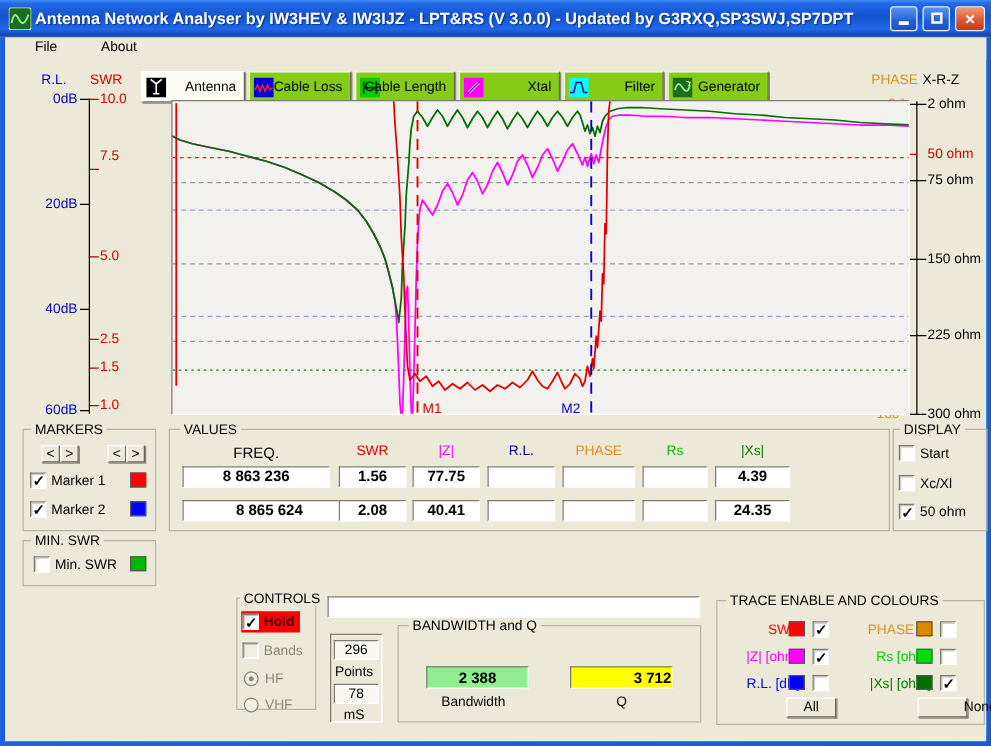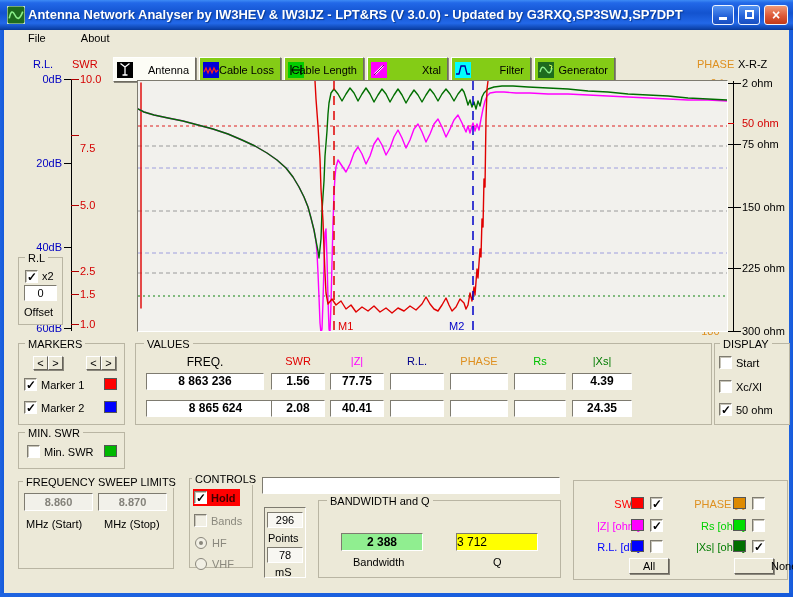--- a/index.html
+++ b/index.html
@@ -131,21 +131,21 @@
       <div class="abs" style="left: 20px; top: 73px; width: 42px; text-align: right; color: rgb(0, 0, 192);">0dB</div>
       <div class="abs" style="left: 64px; top: 163px; width: 8px; height: 1px; background: rgb(0, 0, 0);"></div>
       <div class="abs" style="left: 20px; top: 157px; width: 42px; text-align: right; color: rgb(0, 0, 192);">20dB</div>
       <div class="abs" style="left: 64px; top: 247px; width: 8px; height: 1px; background: rgb(0, 0, 0);"></div>
       <div class="abs" style="left: 20px; top: 241px; width: 42px; text-align: right; color: rgb(0, 0, 192);">40dB</div>
       <div class="abs" style="left: 64px; top: 328px; width: 8px; height: 1px; background: rgb(0, 0, 0);"></div>
       <div class="abs" style="left: 20px; top: 322px; width: 42px; text-align: right; color: rgb(0, 0, 192);">60dB</div>
       <div class="abs" style="left: 71px; top: 79px; width: 8px; height: 1px; background: rgb(176, 0, 0);"></div>
       <div class="abs" style="left: 80px; top: 73px; color: rgb(212, 0, 0);">10.0</div>
       <div class="abs" style="left: 71px; top: 135px; width: 8px; height: 1px; background: rgb(176, 0, 0);"></div>
-      <div class="abs" style="left: 80px; top: 142px; color: rgb(212, 0, 0);">7.5</div>
+      <div class="abs" style="left: 80px; top: 119px; color: rgb(212, 0, 0);">7.5</div>
       <div class="abs" style="left: 71px; top: 205px; width: 8px; height: 1px; background: rgb(176, 0, 0);"></div>
       <div class="abs" style="left: 80px; top: 199px; color: rgb(212, 0, 0);">5.0</div>
       <div class="abs" style="left: 71px; top: 271px; width: 8px; height: 1px; background: rgb(176, 0, 0);"></div>
       <div class="abs" style="left: 80px; top: 265px; color: rgb(212, 0, 0);">2.5</div>
       <div class="abs" style="left: 71px; top: 294px; width: 8px; height: 1px; background: rgb(176, 0, 0);"></div>
       <div class="abs" style="left: 80px; top: 288px; color: rgb(212, 0, 0);">1.5</div>
       <div class="abs" style="left: 71px; top: 324px; width: 8px; height: 1px; background: rgb(176, 0, 0);"></div>
       <div class="abs" style="left: 80px; top: 318px; color: rgb(212, 0, 0);">1.0</div>
       <div class="abs" style="left: 726px; top: 83px; width: 8px; height: 1px; background: rgb(0, 0, 0);"></div>
       <div class="abs" style="left: 694px; top: 77px; width: 30px; text-align: right; color: rgb(222, 144, 32);">0 °</div>
@@ -164,27 +164,20 @@
       <div class="abs" style="left: 733px; top: 144px; width: 8px; height: 1px; background: rgb(0, 0, 0);"></div>
       <div class="abs" style="left: 742px; top: 138px; color: rgb(0, 0, 0);">75 ohm</div>
       <div class="abs" style="left: 733px; top: 207px; width: 8px; height: 1px; background: rgb(0, 0, 0);"></div>
       <div class="abs" style="left: 742px; top: 201px; color: rgb(0, 0, 0);">150 ohm</div>
       <div class="abs" style="left: 733px; top: 268px; width: 8px; height: 1px; background: rgb(0, 0, 0);"></div>
       <div class="abs" style="left: 742px; top: 262px; color: rgb(0, 0, 0);">225 ohm</div>
       <div class="abs" style="left: 733px; top: 331px; width: 8px; height: 1px; background: rgb(0, 0, 0);"></div>
       <div class="abs" style="left: 742px; top: 325px; color: rgb(0, 0, 0);">300 ohm</div>
     </div>
 
-  <div class="abs grp" style="left:18px;top:257px;width:45px;height:68px;">
-    <span class="grp-title" style="left:6px;top:-6px;">R.L</span>
-    <span class="cb checked" style="left:6px;top:12px;" id="x2-cb"></span>
-    <span class="abs" style="left:23px;top:12px;">x2</span>
-    <div class="abs sunken" style="left:5px;top:27px;width:33px;height:16px;text-align:center;line-height:14px;">0</div>
-    <span class="abs" style="left:5px;top:48px;">Offset</span>
-  </div>
 
   <div class="abs plot">
     <svg id="plot-svg" width="589" height="250" viewBox="0 0 589 250" preserveAspectRatio="none">
         <line x1="0" y1="45" x2="589" y2="45" stroke="#DE2020" stroke-width="1" stroke-dasharray="3 3"></line>
         <line x1="0" y1="65" x2="589" y2="65" stroke="#9A9A9A" stroke-width="1" stroke-dasharray="4 3"></line>
         <line x1="0" y1="87" x2="589" y2="87" stroke="#9E9EDE" stroke-width="1" stroke-dasharray="4 3"></line>
         <line x1="0" y1="130" x2="589" y2="130" stroke="#9A9A9A" stroke-width="1" stroke-dasharray="4 3"></line>
         <line x1="0" y1="172" x2="589" y2="172" stroke="#9E9EDE" stroke-width="1" stroke-dasharray="4 3"></line>
         <line x1="0" y1="192" x2="589" y2="192" stroke="#9A9A9A" stroke-width="1" stroke-dasharray="4 3"></line>
         <line x1="0" y1="215" x2="589" y2="215" stroke="#108410" stroke-width="1" stroke-dasharray="2 3"></line>
@@ -250,27 +243,20 @@
     <span class="abs" style="left:21px;top:60px;">50 ohm</span>
   </div>
 
   <div class="abs grp" style="left:18px;top:432px;width:107px;height:37px;">
     <span class="grp-title" style="left:6px;top:-6px;">MIN. SWR</span>
     <span class="cb" style="left:8px;top:12px;" id="min-swr-cb"></span>
     <span class="abs" style="left:25px;top:13px;">Min. SWR</span>
     <span class="swatch" style="left: 85px; top: 12px; background: rgb(0, 184, 0);" id="min-swr-swatch"></span>
   </div>
 
-  <div class="abs grp" style="left:18px;top:481px;width:156px;height:88px;">
-    <span class="grp-title" style="left:4px;top:-6px;">FREQUENCY SWEEP LIMITS</span>
-    <div class="abs sunken" style="left:5px;top:11px;width:69px;height:18px;background:#F2F1EA;color:#84827a;text-align:center;line-height:16px;font-weight:bold;">8.860</div>
-    <div class="abs sunken" style="left:79px;top:11px;width:69px;height:18px;background:#F2F1EA;color:#84827a;text-align:center;line-height:16px;font-weight:bold;">8.870</div>
-    <span class="abs" style="left:7px;top:36px;">MHz  (Start)</span>
-    <span class="abs" style="left:85px;top:36px;">MHz  (Stop)</span>
-  </div>
 
   <div class="abs grp" style="left:189px;top:478px;width:64px;height:90px;">
     <span class="grp-title" style="left:2px;top:-6px;">CONTROLS</span>
     <div class="abs" id="hold-box" style="left: 3px; top: 10px; width: 47px; height: 17px; background: rgb(255, 0, 0);">
       <span class="cb checked" style="left:1px;top:2px;" id="hold-cb"></span>
       <span class="abs" style="left:18px;top:3px;color:#400000;font-weight:bold;">Hold</span>
     </div>
     <span class="cb disabled" style="left:4px;top:35px;" id="bands-cb"></span>
     <span class="abs dis-label" style="left:21px;top:36px;">Bands</span>
     <span class="radio disabled sel" style="left:5px;top:58px;" id="hf-radio"></span>
@@ -285,25 +271,26 @@
     <div class="abs sunken" style="left:2px;top:4px;width:36px;height:16px;background:#F8F7F2;text-align:center;line-height:14px;">296</div>
     <span class="abs" style="left:3px;top:24px;">Points</span>
     <div class="abs sunken" style="left:2px;top:39px;width:36px;height:16px;background:#F8F7F2;text-align:center;line-height:14px;">78</div>
     <span class="abs" style="left:10px;top:58px;">mS</span>
   </div>
 
   <div class="abs grp" style="left:318px;top:500px;width:243px;height:78px;">
     <span class="grp-title" style="left:8px;top:-6px;">BANDWIDTH and Q</span>
     <div class="abs sunken" id="bw-box" style="left: 22px; top: 32px; width: 82px; height: 18px; text-align: center; font-weight: bold; font-size: 12px; line-height: 16px; background: rgb(144, 238, 144);">2 388</div>
     <span class="abs" style="left:34px;top:55px;">Bandwidth</span>
-    <div class="abs sunken" id="q-box" style="left: 137px; top: 32px; width: 82px; height: 18px; text-align: left; font-weight: normal; font-size: 12px; line-height: 16px; background: rgb(255, 255, 0);">3 712</div>
+    <div class="abs sunken" id="q-box" style="left: 137px; top: 32px; width: 82px; height: 18px; text-align: right; font-weight: bold; font-size: 12px; line-height: 16px; background: rgb(255, 255, 0);">3 712</div>
     <span class="abs" style="left:174px;top:55px;">Q</span>
   </div>
 
   <div class="abs grp" style="left:573px;top:480px;width:215px;height:100px;">
+    <span class="grp-title" style="left:7px;top:-6px;">TRACE ENABLE AND COLOURS</span>
     <div id="trace-rows">
         <div class="abs" style="left: 12px; top: 17px; width: 54px; text-align: right; color: rgb(255, 0, 0);">SWR</div>
         <span class="swatch" style="left: 57px; top: 16px; background: rgb(255, 0, 0);"></span>
         <span class="cb checked" style="left: 76px; top: 16px;"></span>
         <div class="abs" style="left: 117px; top: 17px; width: 54px; text-align: right; color: rgb(222, 144, 32);">PHASE [°]</div>
         <span class="swatch" style="left: 159px; top: 16px; background: rgb(222, 138, 0);"></span>
         <span class="cb" style="left: 178px; top: 16px;"></span>
         <div class="abs" style="left: 12px; top: 39px; width: 54px; text-align: right; color: rgb(255, 0, 255);">|Z| [ohm]</div>
         <span class="swatch" style="left: 57px; top: 38px; background: rgb(255, 0, 255);"></span>
         <span class="cb checked" style="left: 76px; top: 38px;"></span>

